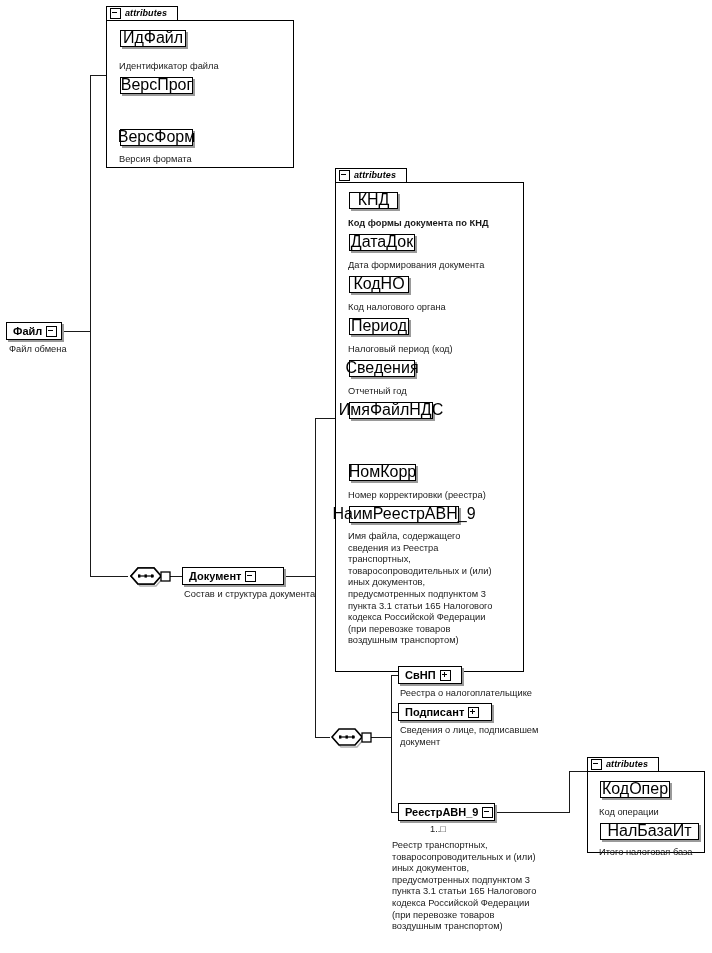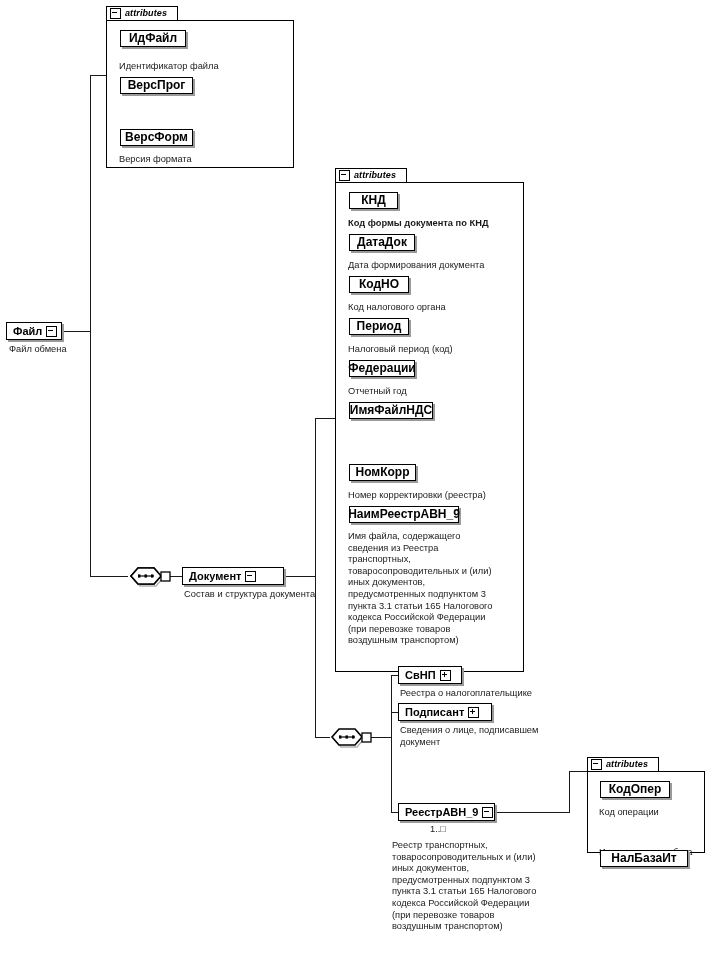--- a/index.html
+++ b/index.html
@@ -37,21 +37,21 @@
     position:absolute;left:0;border:1px solid #000;background:#fff;
     box-sizing:border-box;
   }
 
   
   .chip{
     position:absolute;border:1.5px solid #000;background:#fff;
     box-sizing:border-box;height:17px;
     display:flex;align-items:center;justify-content:center;
     padding:0 12px;white-space:nowrap;
-    font-weight:bold;font-size:12px;line-height:10.5px;
+    font-weight:normal;font-size:16px;line-height:10.5px;
     box-shadow:2px 2px 0 0 #9a9a9a;
     z-index:2;
   }
   
   .desc{
     position:absolute;font-size:9.3px;line-height:11.6px;
     white-space:pre-line;color:#1a1a1a;
   }
 
   
@@ -162,21 +162,21 @@
 
     <div class="chip" style="left:14px;top:66px;width:66px;">ДатаДок</div>
     <div class="desc" style="left:13px;top:92px;width:182px;">Дата формирования документа</div>
 
     <div class="chip" style="left:14px;top:108px;width:60px;">КодНО</div>
     <div class="desc" style="left:13px;top:134px;width:178px;">Код налогового органа</div>
 
     <div class="chip" style="left:14px;top:150px;width:60px;">Период</div>
     <div class="desc" style="left:13px;top:176px;width:178px;">Налоговый период (код)</div>
 
-    <div class="chip" style="left:14px;top:192px;width:66px;">Федерации</div>
+    <div class="chip" style="left:14px;top:192px;width:66px;">Сведения</div>
     <div class="desc" style="left:13px;top:218px;width:178px;">Отчетный год</div>
 
     <div class="chip" style="left:14px;top:234px;width:84px;">ИмяФайлНДС</div>
 
     <div class="chip" style="left:14px;top:296px;width:67px;">НомКорр</div>
     <div class="desc" style="left:13px;top:322px;width:182px;">Номер корректировки (реестра)</div>
 
     <div class="chip" style="left:14px;top:338px;width:110px;">НаимРеестрАВН_9</div>
     <div class="desc" style="left:13px;top:363px;width:182px;">Имя файла, содержащего
 сведения из Реестра
@@ -238,17 +238,17 @@
   <div class="attrbox" style="left:587px;top:757px;width:118px;height:96px;">
     <div class="attr-tab" style="width:72px;">
       <span class="minus"></span>
       <span class="attr-tab-label">attributes</span>
     </div>
     <div class="attr-body" style="top:14px;width:118px;height:82px;"></div>
 
     <div class="chip" style="left:13px;top:24px;width:70px;">КодОпер</div>
     <div class="desc" style="left:12px;top:50px;width:108px;">Код операции</div>
 
-    <div class="chip" style="left:13px;top:66px;width:88px;margin-top:27px;">НалБазаИт</div>
+    <div class="chip" style="left:13px;top:66px;width:99px;">НалБазаИт</div>
     <div class="desc" style="left:12px;top:90px;width:112px;">Итого налоговая база</div>
   </div>
 
 </div>
 
 </body></html>

